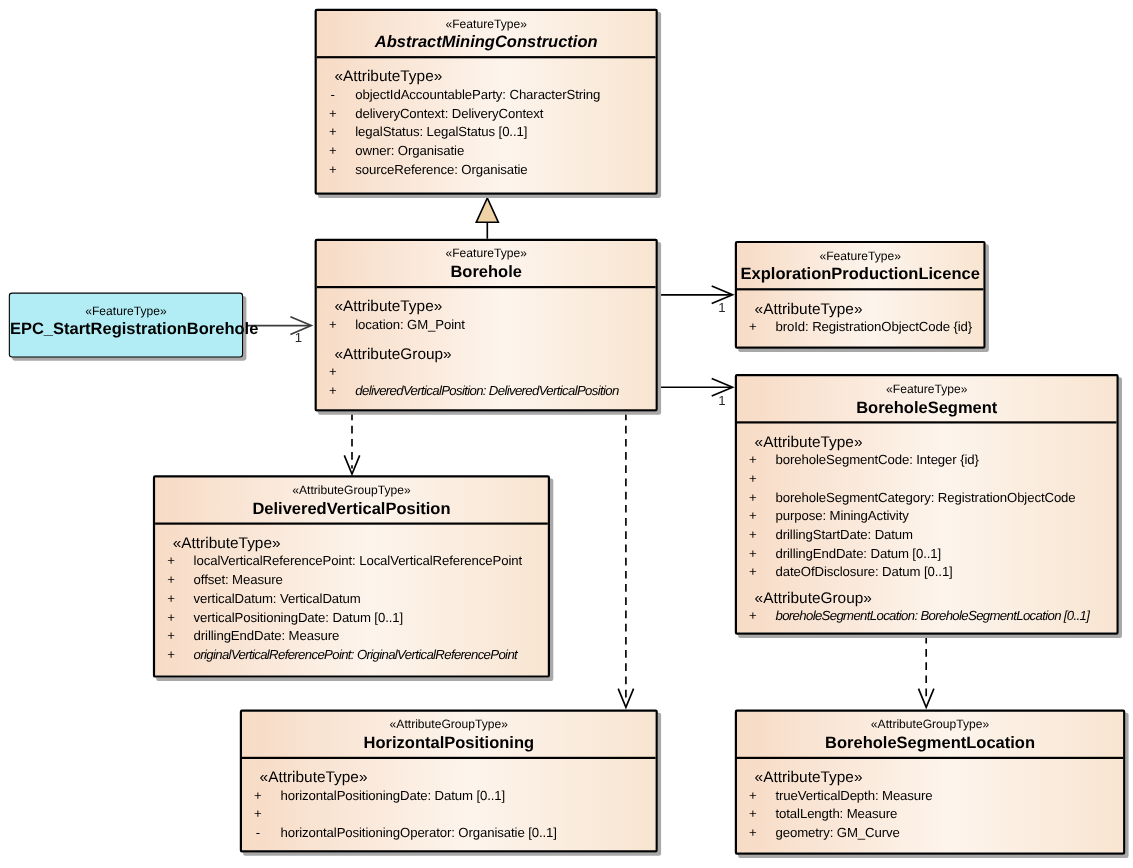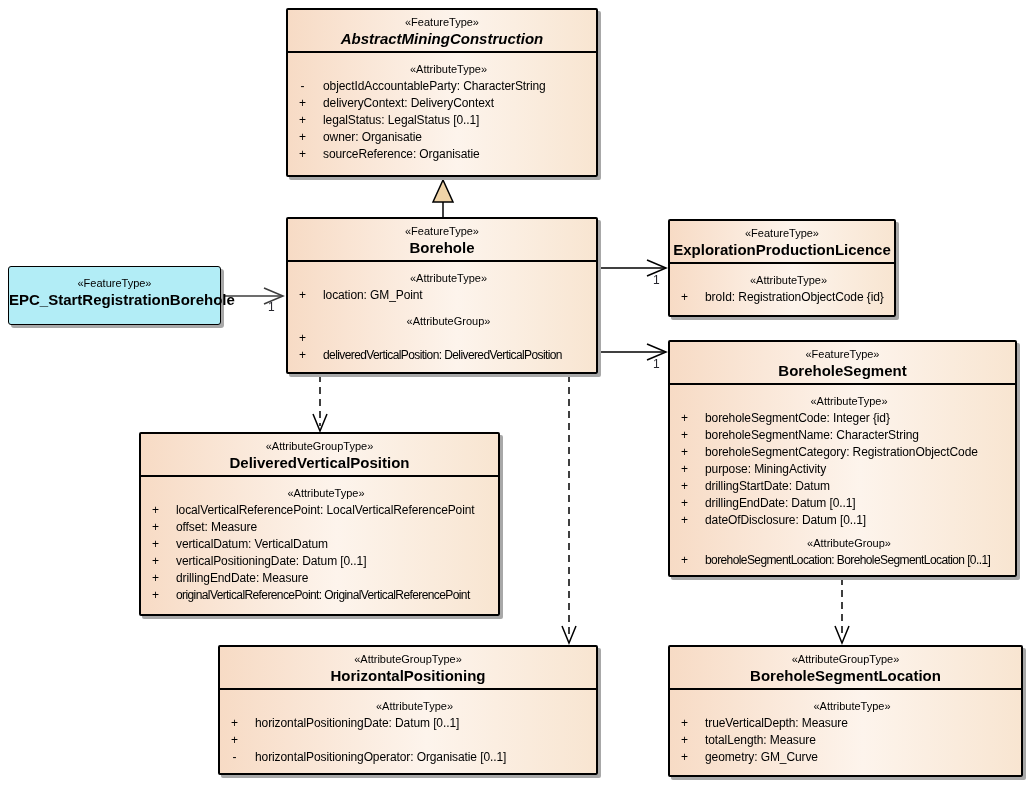--- a/index.html
+++ b/index.html
@@ -17,25 +17,25 @@
   }
   .cls .hdr{
     text-align:center;
     padding:5px 3px 4px 3px;
     border-bottom:2px solid #000;
   }
   .stereo{font-size:11px;line-height:15px;}
   .cname{font-size:15px;font-weight:bold;line-height:17px;}
   .abstract .cname{font-style:italic;}
   .body{padding:5px 3px 3px 3px;}
-  .sec{font-size:11px;padding-left:13px;line-height:16px;margin-top:3px;margin-bottom:1px;text-align:center;}
+  .sec{font-size:14px;padding-left:13px;line-height:16px;margin-top:3px;margin-bottom:1px;}
   .attr{display:flex;line-height:17px;font-size:12px;}
   .vis{width:13px;text-align:center;margin-left:5px;margin-right:14px;flex:0 0 auto;}
   .attr-text{white-space:nowrap;letter-spacing:-0.1px;}
-  .tight .attr-text{letter-spacing:-0.6px;}
+  .tight .attr-text{letter-spacing:-0.6px;font-style:italic;}
   .epc{
     position:absolute;
     border:1.5px solid #000;
     border-radius:3px;
     background:#b2edf6;
     box-shadow:3px 3px 0 #a8a8a8;
     box-sizing:border-box;
     text-align:center;
     padding-top:9px;
   }
@@ -168,21 +168,20 @@
       <div class="cname">BoreholeSegment</div>
     </div>
     <div class="body">
       <div class="sec">«AttributeType»</div>
       <div class="attr">
           <span class="vis">+</span>
           <span class="attr-text">boreholeSegmentCode: Integer {id}</span>
         </div>
       <div class="attr">
           <span class="vis">+</span>
-          <span class="attr-text">boreholeSegmentName: CharacterString</span>
         </div>
       <div class="attr">
           <span class="vis">+</span>
           <span class="attr-text">boreholeSegmentCategory: RegistrationObjectCode</span>
         </div>
       <div class="attr">
           <span class="vis">+</span>
           <span class="attr-text">purpose: MiningActivity</span>
         </div>
       <div class="attr">

